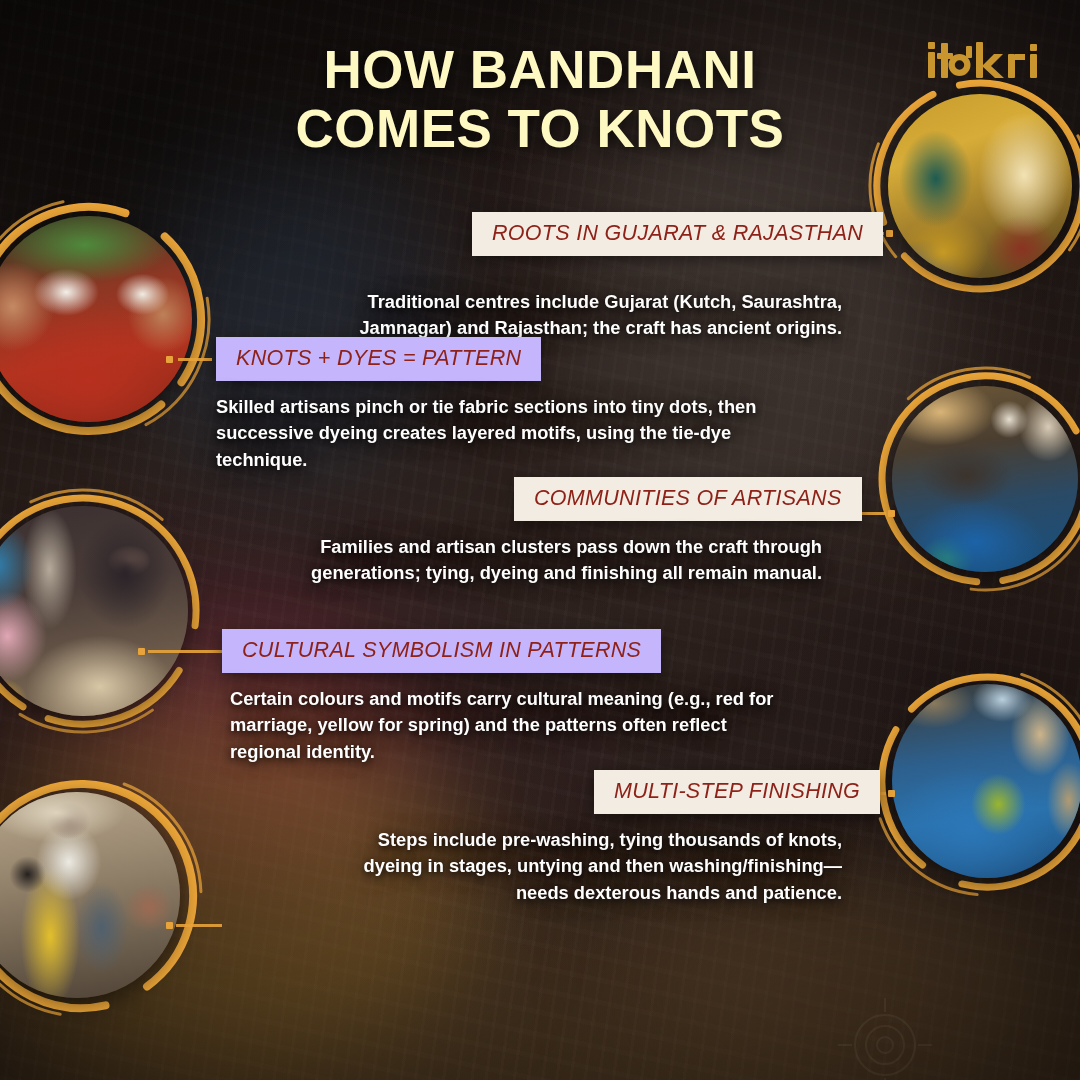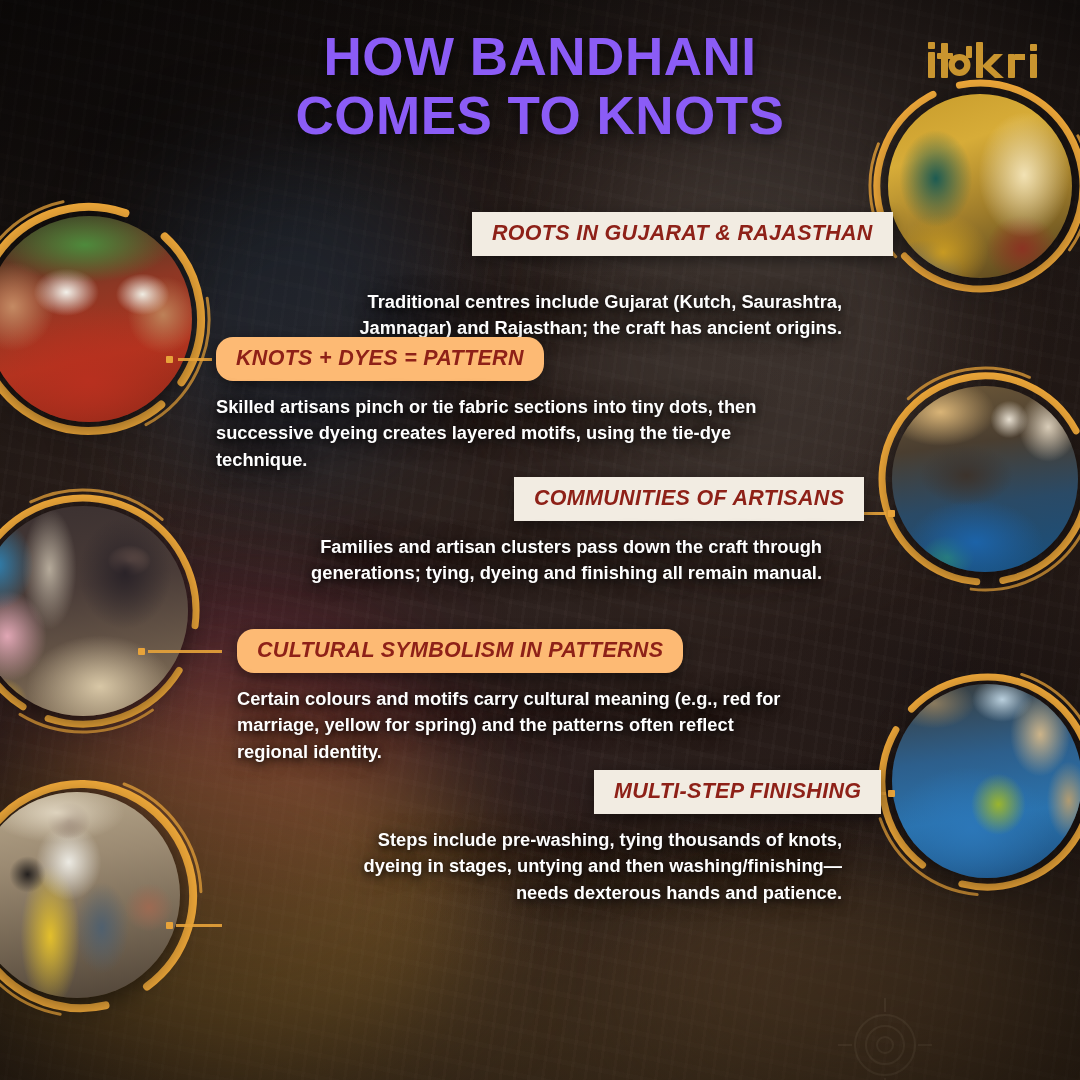--- a/index.html
+++ b/index.html
@@ -49,23 +49,23 @@
     background:radial-gradient(ellipse 80% 70% at 50% 48%, rgba(0,0,0,0) 45%, rgba(0,0,0,.55) 100%);
   }
   
   .bg-motif{
     position:absolute; left:810px; top:990px; width:150px; height:110px;
     opacity:.10;
   }
 
   
   .title{
-    position:absolute; left:0; right:0; top:27px;
+    position:absolute; left:0; right:0; top:40px;
     text-align:center;
-    color:#8b5cf6;
+    color:#fef9c3;
     font-size:53px;
     font-weight:bold;
     letter-spacing:.5px;
     line-height:1.12;
     text-shadow:0 3px 14px rgba(0,0,0,.75);
   }
   .title .l2{ display:block; }
 
   .logo{
     position:absolute; right:36px; top:38px;
@@ -88,29 +88,29 @@
   .connector{ position:absolute; height:3px; background:#e8a33a; opacity:.9; }
   .conn-dot{ position:absolute; width:7px; height:7px; background:#e8a33a; border-radius:1px; }
 
   
   .section{ position:absolute; }
 
   .chip{
     display:inline-block;
     padding:9px 20px 10px 20px;
     font-size:21.5px;
-    font-weight:bold;
+    font-weight:normal;
     font-style:italic;
     letter-spacing:.3px;
     color:#8e2118;
     white-space:nowrap;
     box-shadow:0 4px 14px rgba(0,0,0,.45);
   }
   .chip.cream{ background:#f2ece2; }
-  .chip.amber{ background:#fdba74;border-radius:17px; }
+  .chip.amber{ background:#c4b5fd; }
 
   .body{
     margin-top:13px;
     color:#ffffff;
     font-size:18.3px;
     font-weight:bold;
     line-height:1.44;
     text-shadow:0 2px 7px rgba(0,0,0,.85), 0 0 22px rgba(0,0,0,.6);
   }
   .align-right{ text-align:right; }
@@ -119,22 +119,22 @@
   
   #sec-0{ left:472px; top:212px; width:370px; }
   #sec-0 .body{ width:570px; margin-left:-200px;margin-top:33px; }
 
   #sec-1{ left:216px; top:337px; width:284px; }
   #sec-1 .body{ width:556px; }
 
   #sec-2{ left:514px; top:477px; width:308px; }
   #sec-2 .body{ width:604px; margin-left:-296px; }
 
-  #sec-3{ left:237px; top:629px; width:384px; }
-  #sec-3 .body{ width:546px; }
+  #sec-3{ left:222px; top:629px; width:384px; }
+  #sec-3 .body{ width:546px;margin-left:8px; }
 
   #sec-4{ left:594px; top:770px; width:248px; }
   #sec-4 .body{ width:520px; margin-left:-272px; }
 
   #sec-5{ left:226px; top:904px; width:390px; }
   #sec-5 .body{ width:556px; }
 </style>
 </head>
 <body>
 

